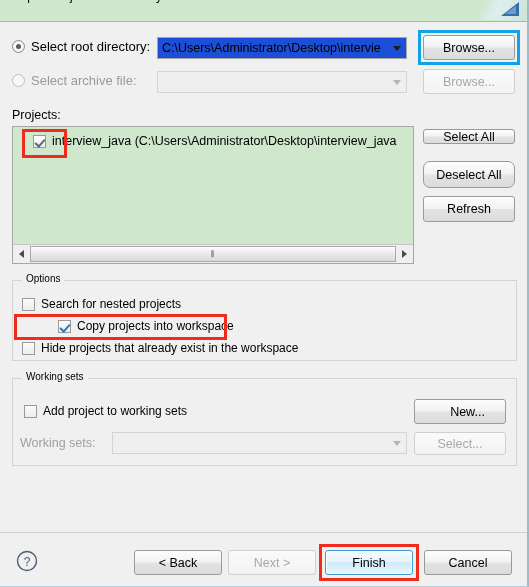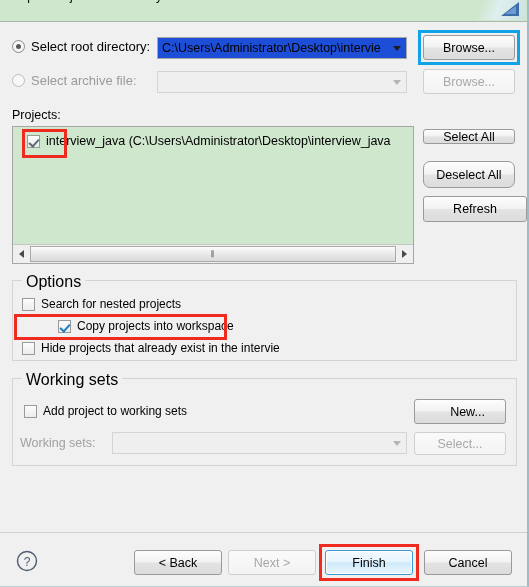--- a/index.html
+++ b/index.html
@@ -170,21 +170,21 @@
     background: #cfe7cd;
     overflow: hidden;
   }
   .list-item {
     position: absolute;
     left: 0; top: 4px;
     height: 20px;
     display: flex;
     align-items: center;
     gap: 6px;
-    padding-left: 14px;
+    padding-left: 20px;
     white-space: nowrap;
   }
   .cb {
     width: 13px; height: 13px;
     box-sizing: border-box;
     border: 1px solid #9a9a9a;
     background: linear-gradient(to bottom, #fcfcfc, #ececec);
     position: relative;
     flex: none;
   }
@@ -239,34 +239,34 @@
     flex: 1;
     margin: 1px 0;
     border: 1px solid #a9a9a9;
     background: linear-gradient(to bottom, #fbfbfb, #e8e8e8 55%, #dadada);
     display: flex; align-items: center; justify-content: center;
   }
   .grip { letter-spacing: 1px; color: #6b6b6b; font-size: 9px; line-height: 1; }
 
   .btn-sel-all   { position: absolute; left: 423px; top: 129px; width: 92px; height: 15px; }
   .btn-desel-all { position: absolute; left: 423px; top: 161px; width: 92px; height: 27px; border-radius: 7px; }
-  .btn-refresh   { position: absolute; left: 423px; top: 196px; width: 104px; height: 26px; }
+  .btn-refresh   { position: absolute; left: 423px; top: 196px; width: 92px; height: 26px; }
 
   
   .group {
     position: absolute;
     box-sizing: border-box;
     border: 1px solid #d4d4d4;
   }
   .group-title {
     position: absolute;
     top: -8px; left: 9px;
     background: #f0f0f0;
     padding: 0 4px;
-    font-size: 16px;
+    font-size: 10px;
     color: #000;
   }
   .group-options { left: 12px; top: 280px; width: 505px; height: 81px; }
   .group-ws      { left: 12px; top: 378px; width: 505px; height: 88px; }
 
   .cbrow {
     position: absolute;
     display: flex;
     align-items: center;
     gap: 6px;
@@ -391,21 +391,21 @@
   <div class="cbrow" style="left:22px; top:297px;">
     <span class="cb"></span>
     <span class="cbrow-label">Search for nested projects</span>
   </div>
   <div class="cbrow" style="left:22px; top:319px;padding-left:36px;">
     <span class="cb checked-blue"></span>
     <span class="cbrow-label">Copy projects into workspace</span>
   </div>
   <div class="cbrow" style="left:22px; top:341px;">
     <span class="cb"></span>
-    <span class="cbrow-label">Hide projects that already exist in the intervie</span>
+    <span class="cbrow-label">Hide projects that already exist in the workspace</span>
   </div>
 
   <div class="group group-ws">
     <span class="group-title">Working sets</span>
   </div>
   <div class="cbrow" style="left:24px; top:404px;">
     <span class="cb"></span>
     <span class="cbrow-label">Add project to working sets</span>
   </div>
   <div class="ws-label">Working sets:</div>

